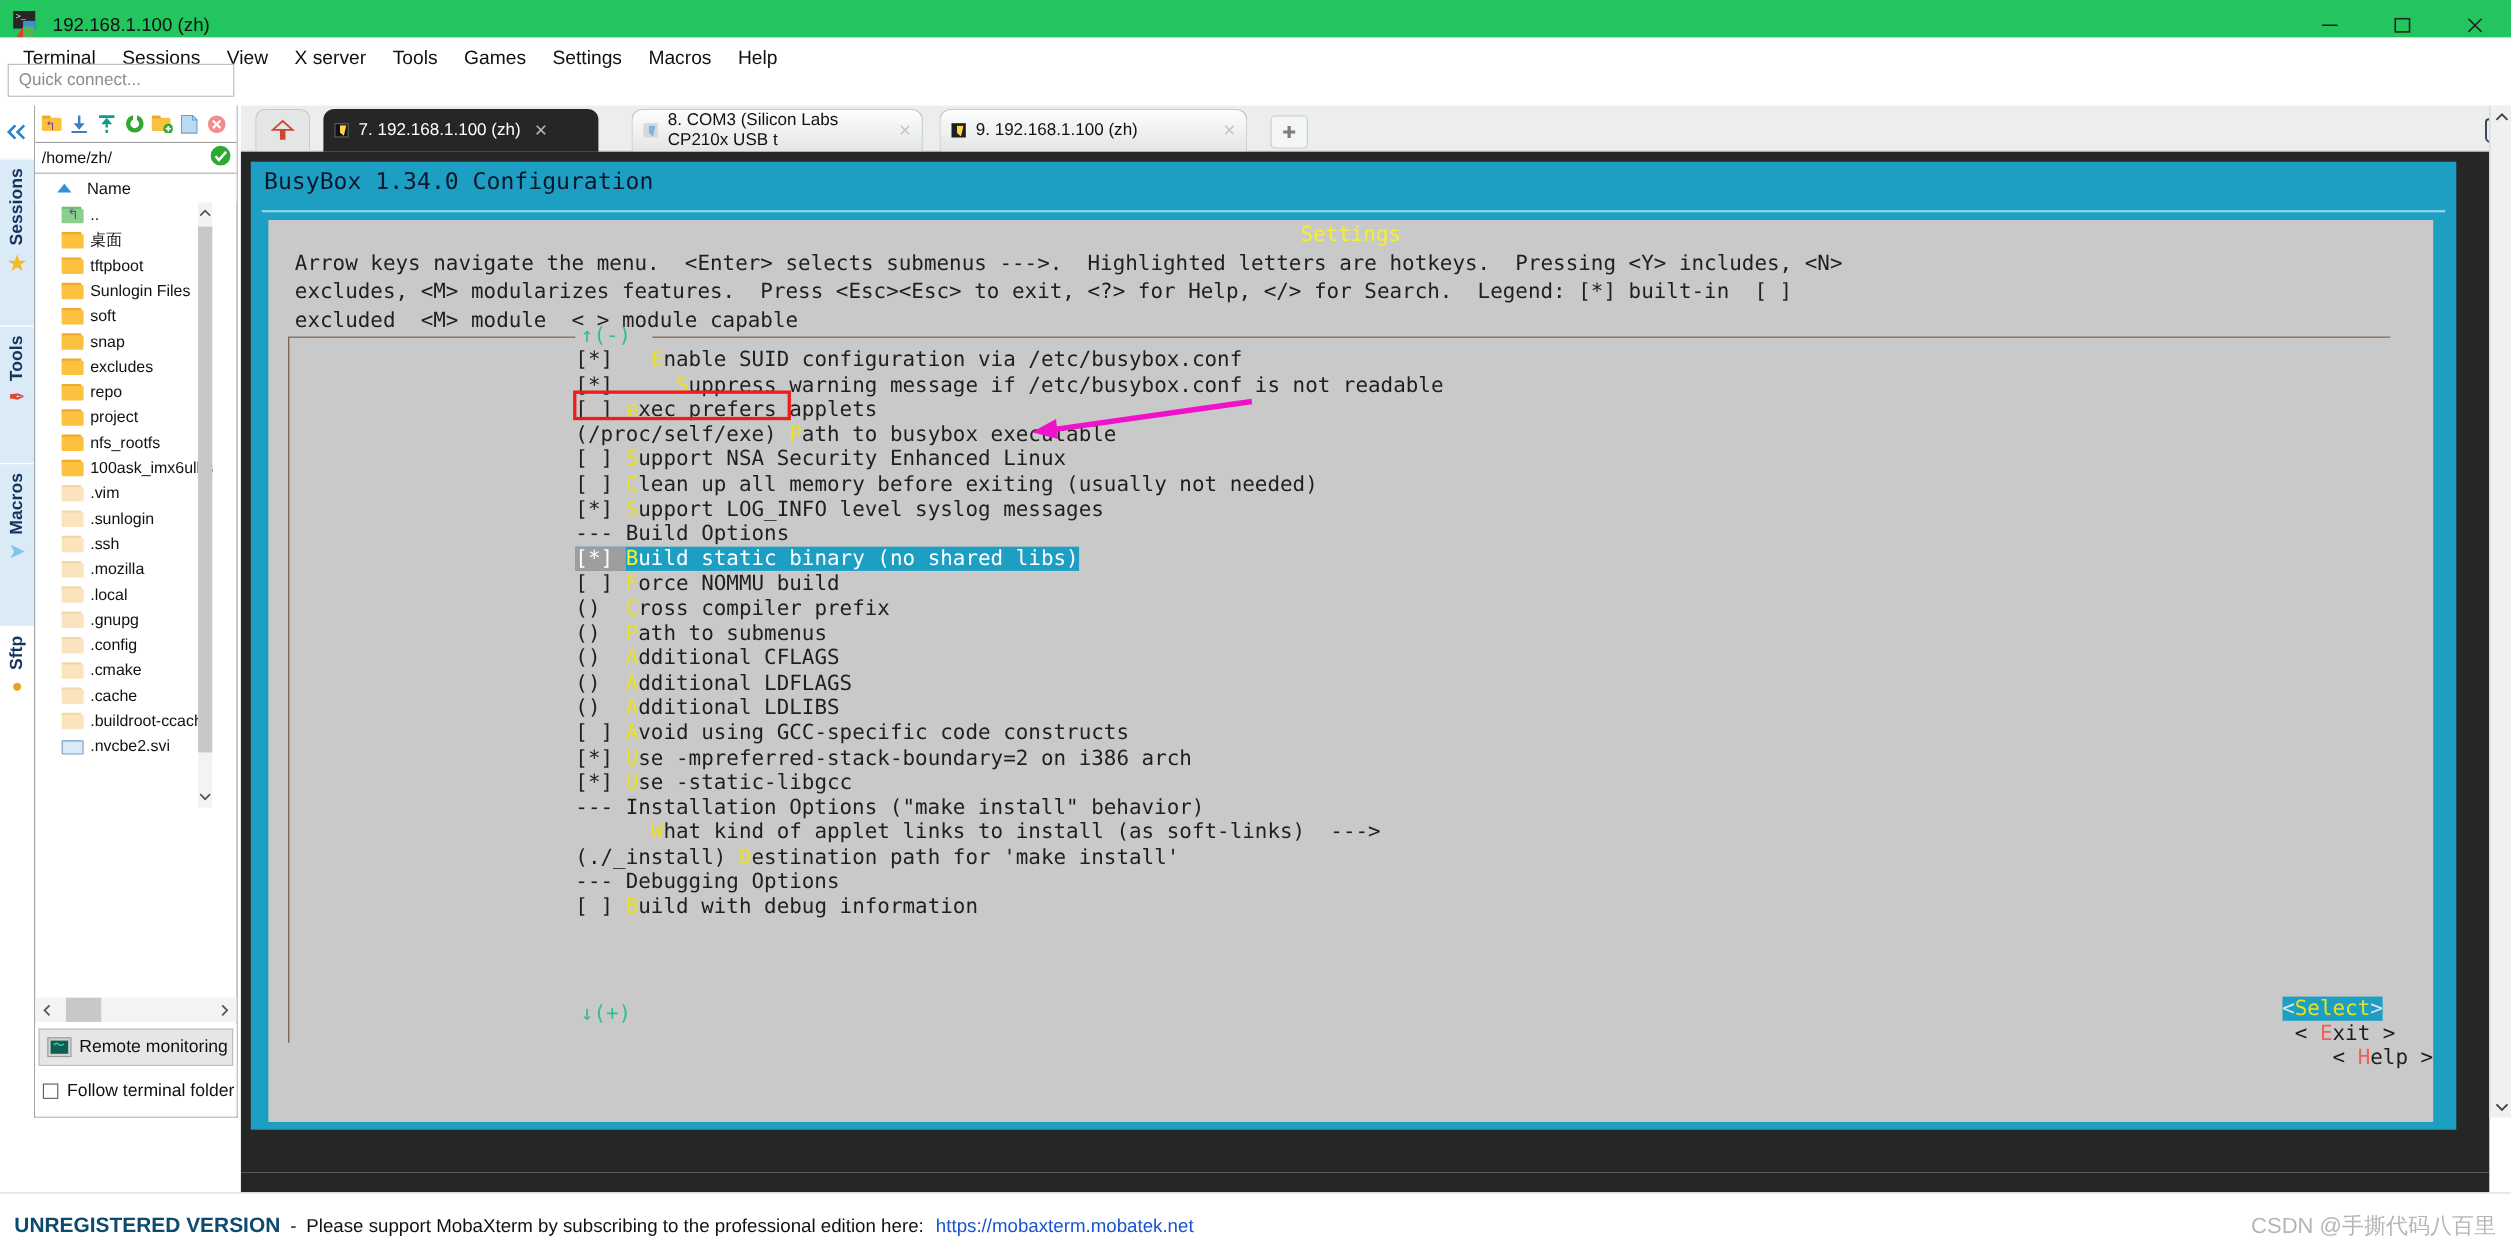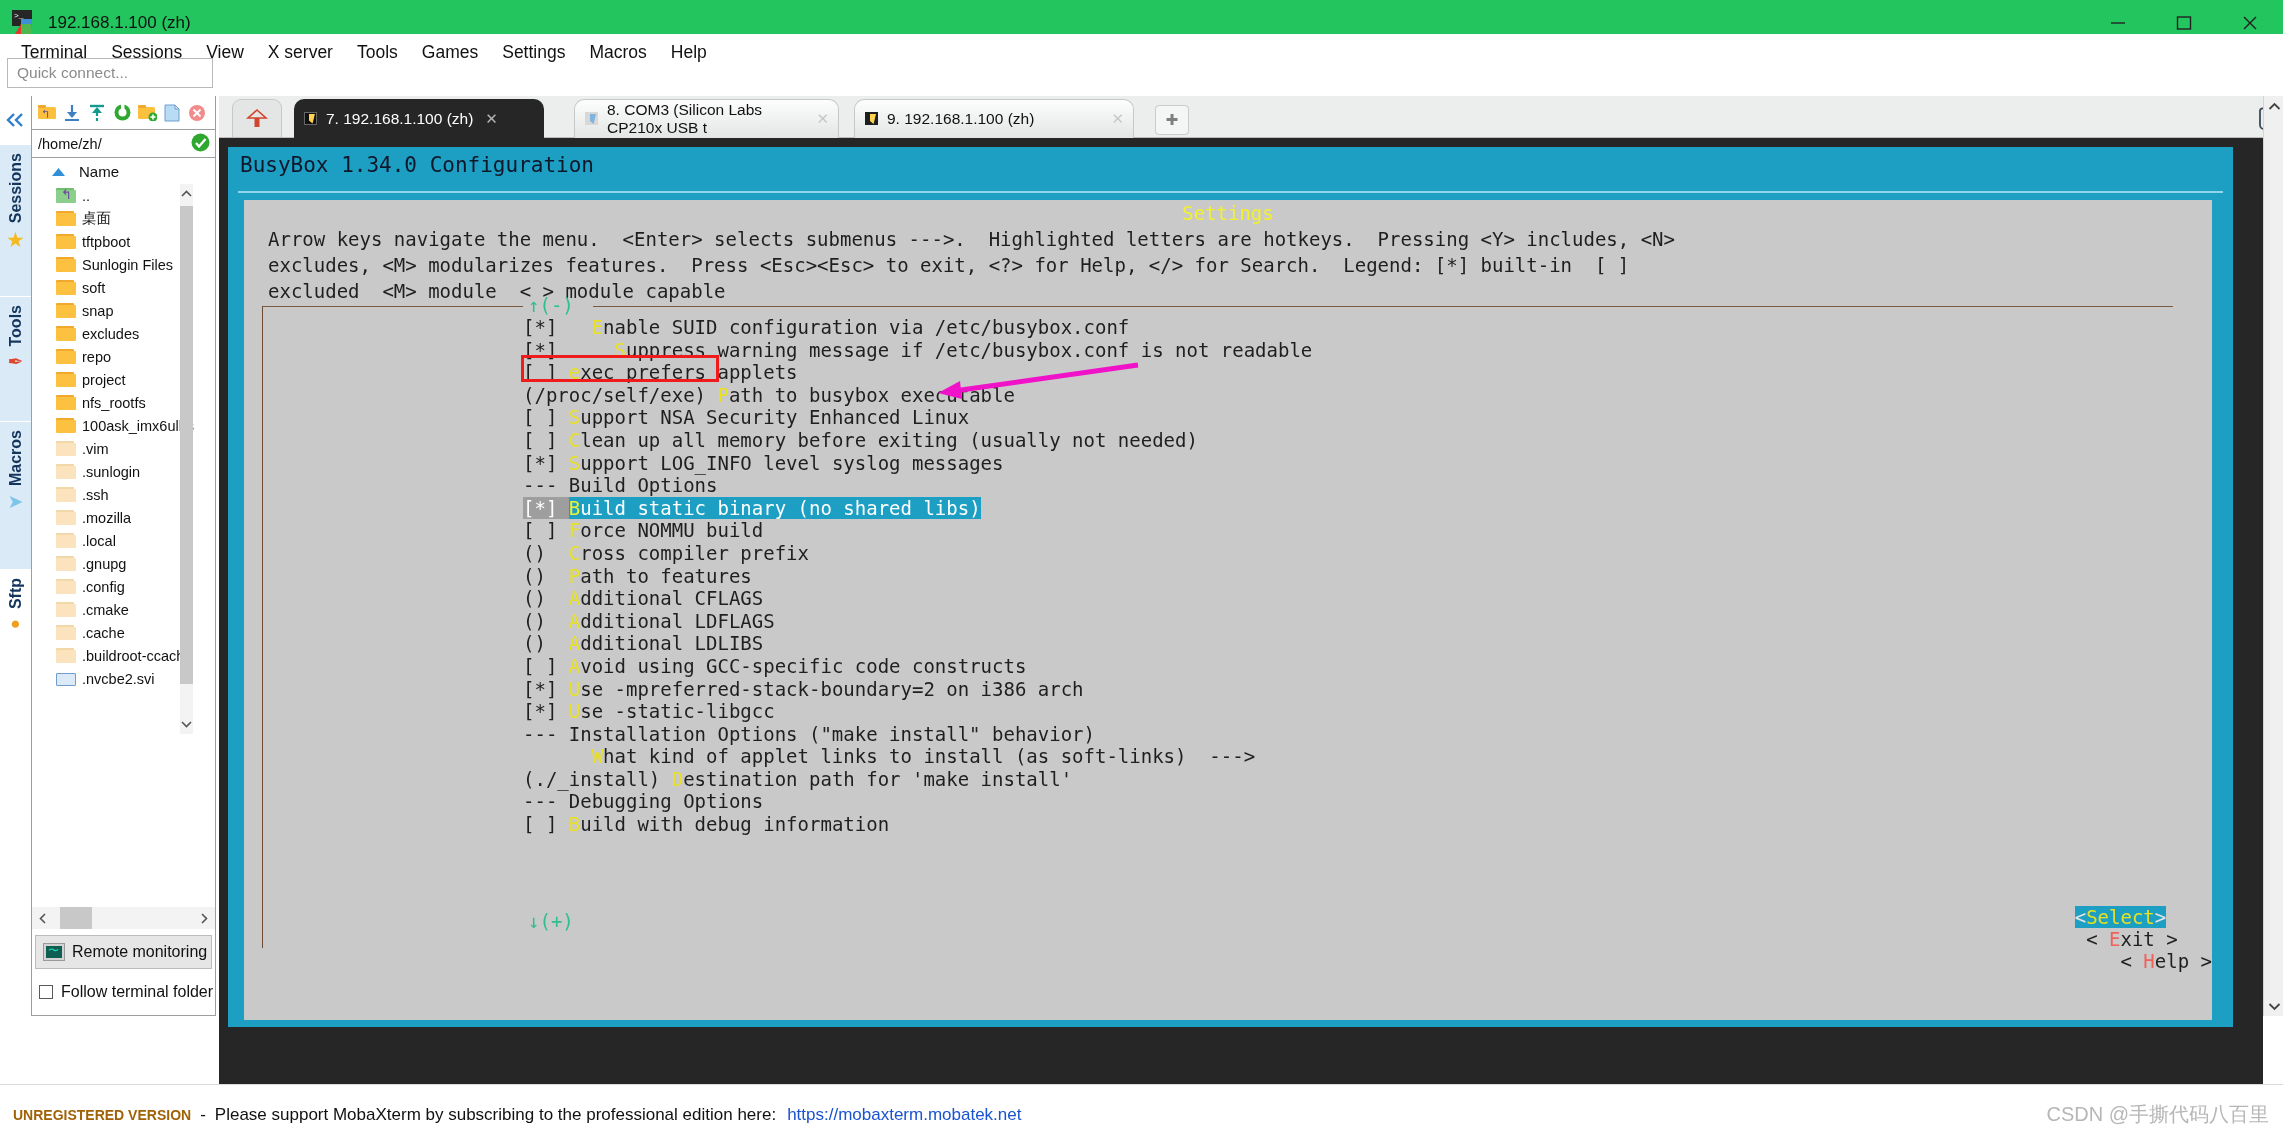--- a/index.html
+++ b/index.html
@@ -152,21 +152,21 @@
   
   .tscroll { position:absolute; right:0; top:96px; width:20px; height:920px; background:#f0f0f0;
         border-left:1px solid #d4d4d4;}
   .tscroll .up,.tscroll .dn{ width:20px; height:20px; display:flex; align-items:center; justify-content:center;}
   .tscroll .dn{ position:absolute; bottom:0; }
 
   
   .hsep { position:absolute; left:219px; top:1066px; width:2044px; height:18px; background:#262626;}
   .footer { position:absolute; left:0; top:1084px; width:2283px; height:60px; background:#ffffff;
         border-top:1px solid #d9d9d9; display:flex; align-items:center; }
-  .unreg { font-size:14px; font-weight:bold; color:#a16207; margin-left:13px; }
+  .unreg { font-size:19px; font-weight:bold; color:#0c4a6e; margin-left:13px; }
   .unreg-sep { font-size:17px; color:#111; margin:0 9px; }
   .unreg-msg { font-size:17px; color:#111; }
   .unreg-link { font-size:17px; color:#1a53d0; margin-left:11px; }
   .watermark { margin-left:auto; margin-right:14px; font-size:20px; color:#b6b6b6; }
   .arrow-anno { position:absolute; pointer-events:none; }
   .redbox { position:absolute; border:3px solid #f01b1b; }
 </style>
 </head>
 <body>
 
@@ -574,21 +574,21 @@
               <div class="row"><span>[*]     </span><span class="hk">S</span><span>uppress warning message if /etc/busybox.conf is not readable</span></div>
               <div class="row"><span>[ ] </span><span class="hk">e</span><span>xec prefers applets</span></div>
               <div class="row"><span>(/proc/self/exe) </span><span class="hk">P</span><span>ath to busybox executable</span></div>
               <div class="row"><span>[ ] </span><span class="hk">S</span><span>upport NSA Security Enhanced Linux</span></div>
               <div class="row"><span>[ ] </span><span class="hk">C</span><span>lean up all memory before exiting (usually not needed)</span></div>
               <div class="row"><span>[*] </span><span class="hk">S</span><span>upport LOG_INFO level syslog messages</span></div>
               <div class="row"><span>--- Build Options</span><span class="hk"></span><span></span></div>
               <div class="row sel"><span class="cur">[*] </span><span class="hk">B</span><span>uild static binary (no shared libs)</span></div>
               <div class="row"><span>[ ] </span><span class="hk">F</span><span>orce NOMMU build</span></div>
               <div class="row"><span>()  </span><span class="hk">C</span><span>ross compiler prefix</span></div>
-              <div class="row"><span>()  </span><span class="hk">P</span><span>ath to features</span></div>
+              <div class="row"><span>()  </span><span class="hk">P</span><span>ath to submenus</span></div>
               <div class="row"><span>()  </span><span class="hk">A</span><span>dditional CFLAGS</span></div>
               <div class="row"><span>()  </span><span class="hk">A</span><span>dditional LDFLAGS</span></div>
               <div class="row"><span>()  </span><span class="hk">A</span><span>dditional LDLIBS</span></div>
               <div class="row"><span>[ ] </span><span class="hk">A</span><span>void using GCC-specific code constructs</span></div>
               <div class="row"><span>[*] </span><span class="hk">U</span><span>se -mpreferred-stack-boundary=2 on i386 arch</span></div>
               <div class="row"><span>[*] </span><span class="hk">U</span><span>se -static-libgcc</span></div>
               <div class="row"><span>--- Installation Options ("make install" behavior)</span><span class="hk"></span><span></span></div>
               <div class="row"><span>      </span><span class="hk">W</span><span>hat kind of applet links to install (as soft-links)  ---&gt;</span></div>
               <div class="row"><span>(./_install) </span><span class="hk">D</span><span>estination path for 'make install'</span></div>
               <div class="row"><span>--- Debugging Options</span><span class="hk"></span><span></span></div>

